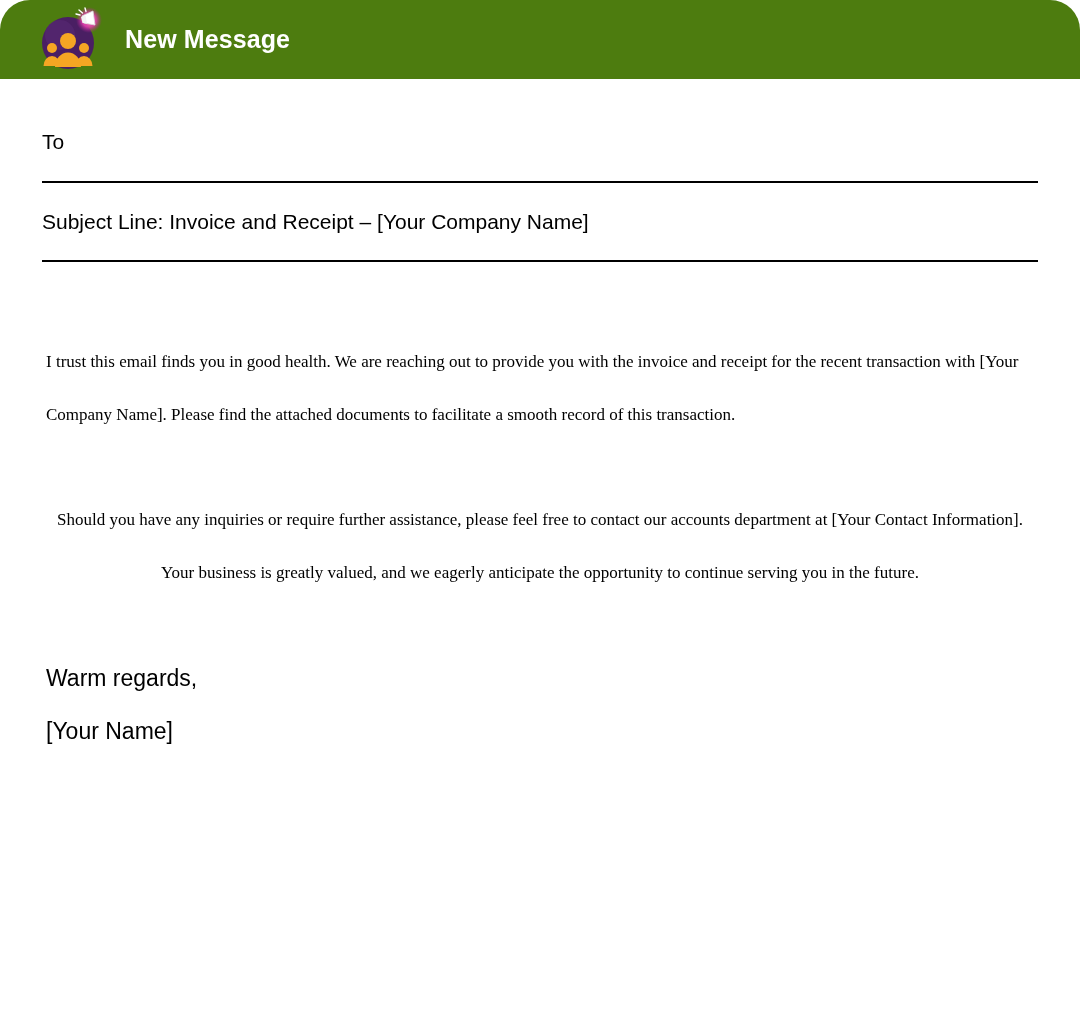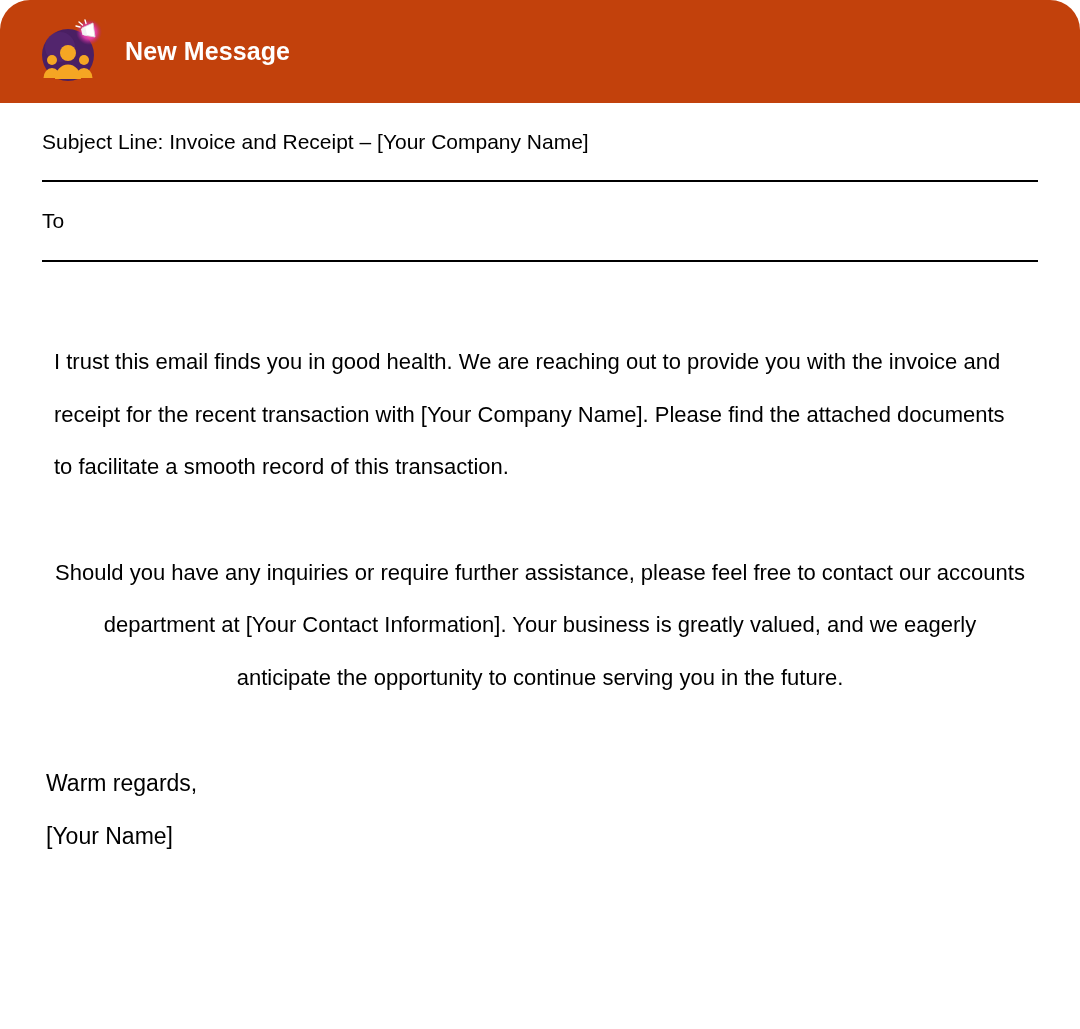--- a/index.html
+++ b/index.html
@@ -19,22 +19,22 @@
     background: #ffffff;
     overflow: hidden;
   }
 
   
   .header {
     position: absolute;
     top: 0;
     left: 0;
     width: 1080px;
-    height: 103px;
-    background: #c2410c;
+    height: 79px;
+    background: #4d7c0f;
     border-top-left-radius: 30px;
     border-top-right-radius: 30px;
     display: flex;
     align-items: center;
     box-sizing: border-box;
     padding-left: 38px;
   }
   .logo {
     position: relative;
     width: 66px;
@@ -92,25 +92,26 @@
     box-sizing: border-box;
   }
   .salutation {
     font-size: 21.5px;
     color: #000000;
     line-height: 1.0;
     padding-top: 20px;
     margin: 0;
   }
   .para {
-    font-size: 22px;
+    font-size: 17px;
     color: #000000;
     line-height: 52.5px;
-    margin: 8px;
+    margin: 0;
     max-width: 990px;
+    font-family: Liberation Serif, serif;
   }
   .para-1 { margin-top: 54px; }
   .para-2 { margin-top: 53px; text-align: center; }
   .signature { margin-top: 53px; }
   .sig-line {
     font-size: 23px;
     color: #000000;
     line-height: 52.5px;
     margin: 0;
     white-space: nowrap;
@@ -155,26 +156,26 @@
         <path d="M47 1 L48 4.5" stroke="#ffffff" stroke-width="1.4" stroke-linecap="round"></path>
         <path d="M38 7 L42 8" stroke="#ffffff" stroke-width="1.4" stroke-linecap="round"></path>
       </svg>
     </div>
 
     <div class="header-title">New Message</div>
   </div>
 
   <div class="fields">
 
+    <div class="field-row field-to">
+      <div class="field-text">To</div>
+    </div>
+
     <div class="field-row field-subject">
       <div class="field-text">Subject Line: Invoice and Receipt – [Your Company Name]</div>
-    </div>
-
-    <div class="field-row field-to">
-      <div class="field-text">To</div>
     </div>
   </div>
 
   <div class="body-area">
 
 
     <p class="para para-1">I trust this email finds you in good health. We are reaching out to provide you with the invoice and receipt for the recent transaction with [Your Company Name]. Please find the attached documents to facilitate a smooth record of this transaction.</p>
 
     <p class="para para-2">Should you have any inquiries or require further assistance, please feel free to contact our accounts department at [Your Contact Information]. Your business is greatly valued, and we eagerly anticipate the opportunity to continue serving you in the future.</p>
 

